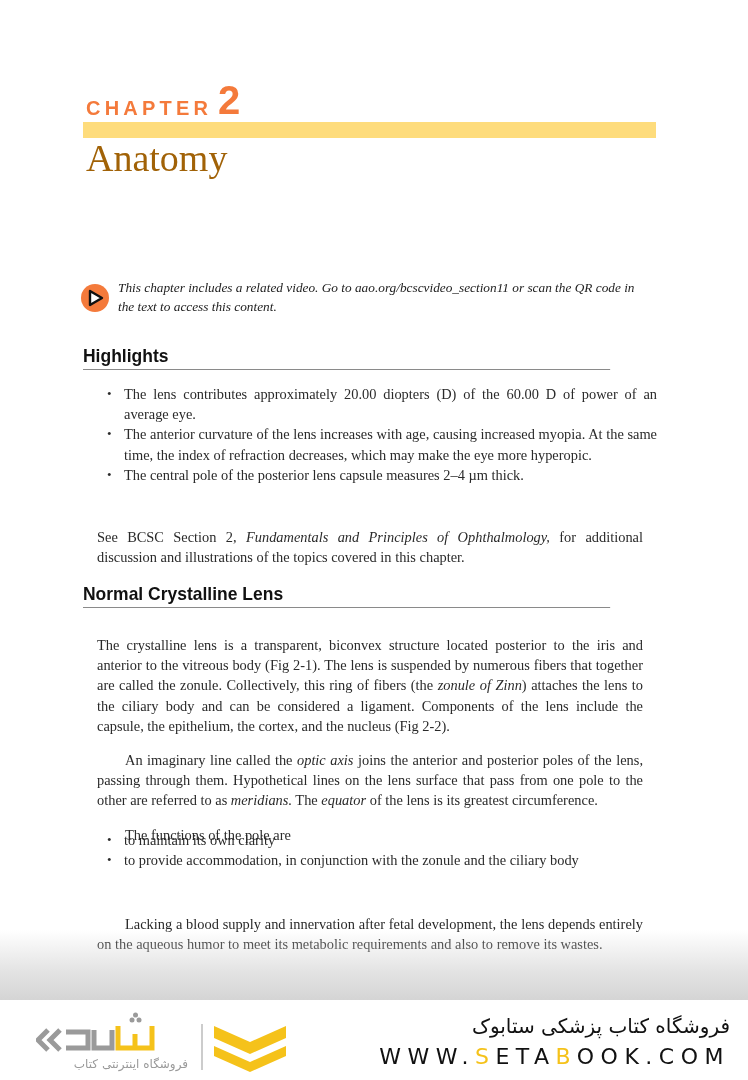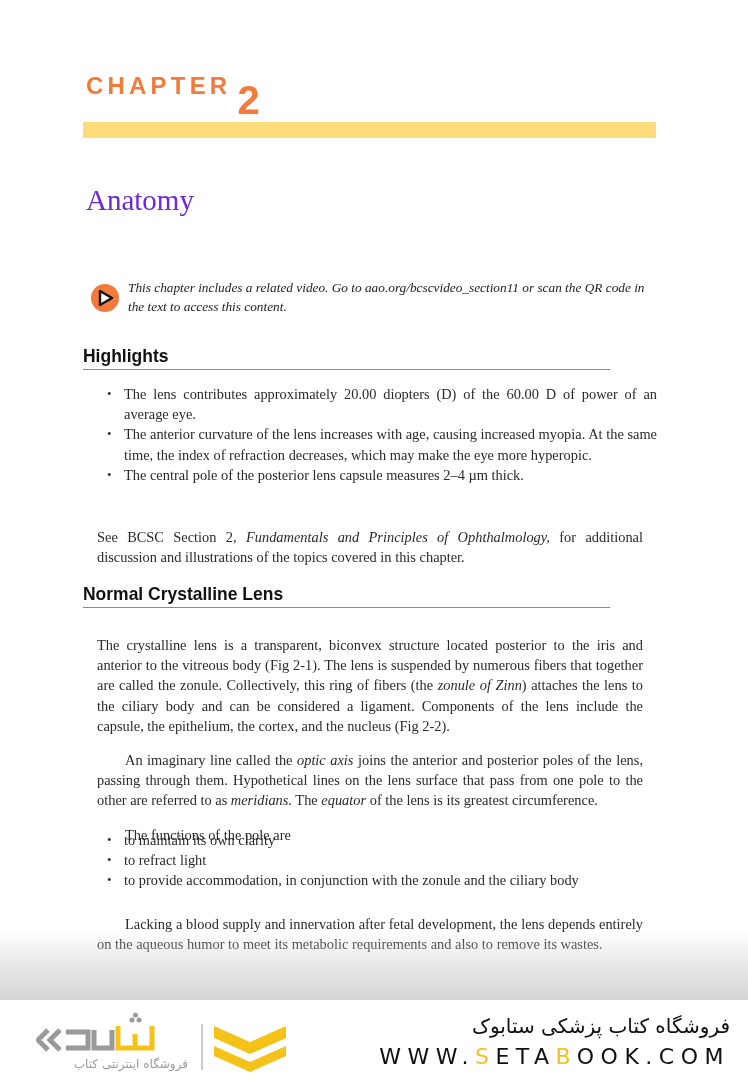--- a/index.html
+++ b/index.html
@@ -13,28 +13,28 @@
     .page-shade {
       position: absolute; left: 0; top: 930px; width: 748px; height: 70px;
       background: linear-gradient(to bottom, rgba(220,220,220,0) 0%, rgba(215,215,215,0.7) 60%, rgba(210,210,210,0.95) 100%);
     }
     .chapter-label {
       position: absolute; left: 86px; top: 80px; height: 40px;
       font-family: "Liberation Sans", "DejaVu Sans", sans-serif;
       color: #f47a3b; font-weight: bold;
       display: flex; align-items: flex-end;
     }
-    .chapter-word { font-size: 24px; letter-spacing: 4.2px; margin-bottom: 20px; }
+    .chapter-word { font-size: 20px; letter-spacing: 4.2px; margin-bottom: 0; }
     .chapter-num { font-size: 40px; line-height: 40px; margin-left: 6px; letter-spacing: 0; }
     .chapter-bar { position: absolute; left: 83px; top: 122px; width: 573px; height: 16px; background: #fedc7c; }
     .chapter-title {
       position: absolute; left: 86px; top: 136px;
-      font-size: 29px; color: #6d28d9; font-family: "Liberation Serif", serif; margin-top: 48px;
+      font-size: 38px; color: #a16207; font-family: "Liberation Serif", serif;
     }
-    .video-note { position: absolute; left: 91px; top: 278px; width: 575px; }
+    .video-note { position: absolute; left: 81px; top: 278px; width: 575px; }
     .video-icon {
       position: absolute; left: 0; top: 6px; width: 28px; height: 28px; border-radius: 50%;
       background: #f47a3b;
     }
     .video-icon svg { position: absolute; left: 6px; top: 5px; }
     .video-text {
       margin-left: 37px; font-style: italic; font-size: 13.3px; line-height: 19px; color: #222;
     }
     .section-head {
       position: absolute; left: 83px; width: 573px;
@@ -105,21 +105,20 @@
   </div>
 
   <div class="body-text" style="top:621px;">
     <p><span>The crystalline lens is a transparent, biconvex structure located posterior to the iris and anterior to the vitreous body (Fig 2-1). The lens is suspended by numerous fibers that together are called the zonule. Collectively, this ring of fibers (the </span><em>zonule of Zinn</em><span>) attaches the lens to the ciliary body and can be considered a ligament. Components of the lens include the capsule, the epithelium, the cortex, and the nucleus (Fig 2-2).</span></p>
     <p class="indent"><span>An imaginary line called the </span><em>optic axis</em><span> joins the anterior and posterior poles of the lens, passing through them. Hypothetical lines on the lens surface that pass from one pole to the other are referred to as </span><em>meridians.</em><span> The </span><em>equator</em><span> of the lens is its greatest circumference.</span></p>
     <p class="indent">The functions of the pole are</p>
   </div>
 
   <ul class="bullets" style="top:830px;">
     <li>to maintain its own clarity</li>
-    <li>to refract light</li>
     <li>to provide accommodation, in conjunction with the zonule and the ciliary body</li>
   </ul>
 
   <div class="body-text" style="top:900px;">
     <p class="indent">Lacking a blood supply and innervation after fetal development, the lens depends entirely on the aqueous humor to meet its metabolic requirements and also to remove its wastes.</p>
   </div>
 
   <div class="page-shade"></div>
 </div>
 

